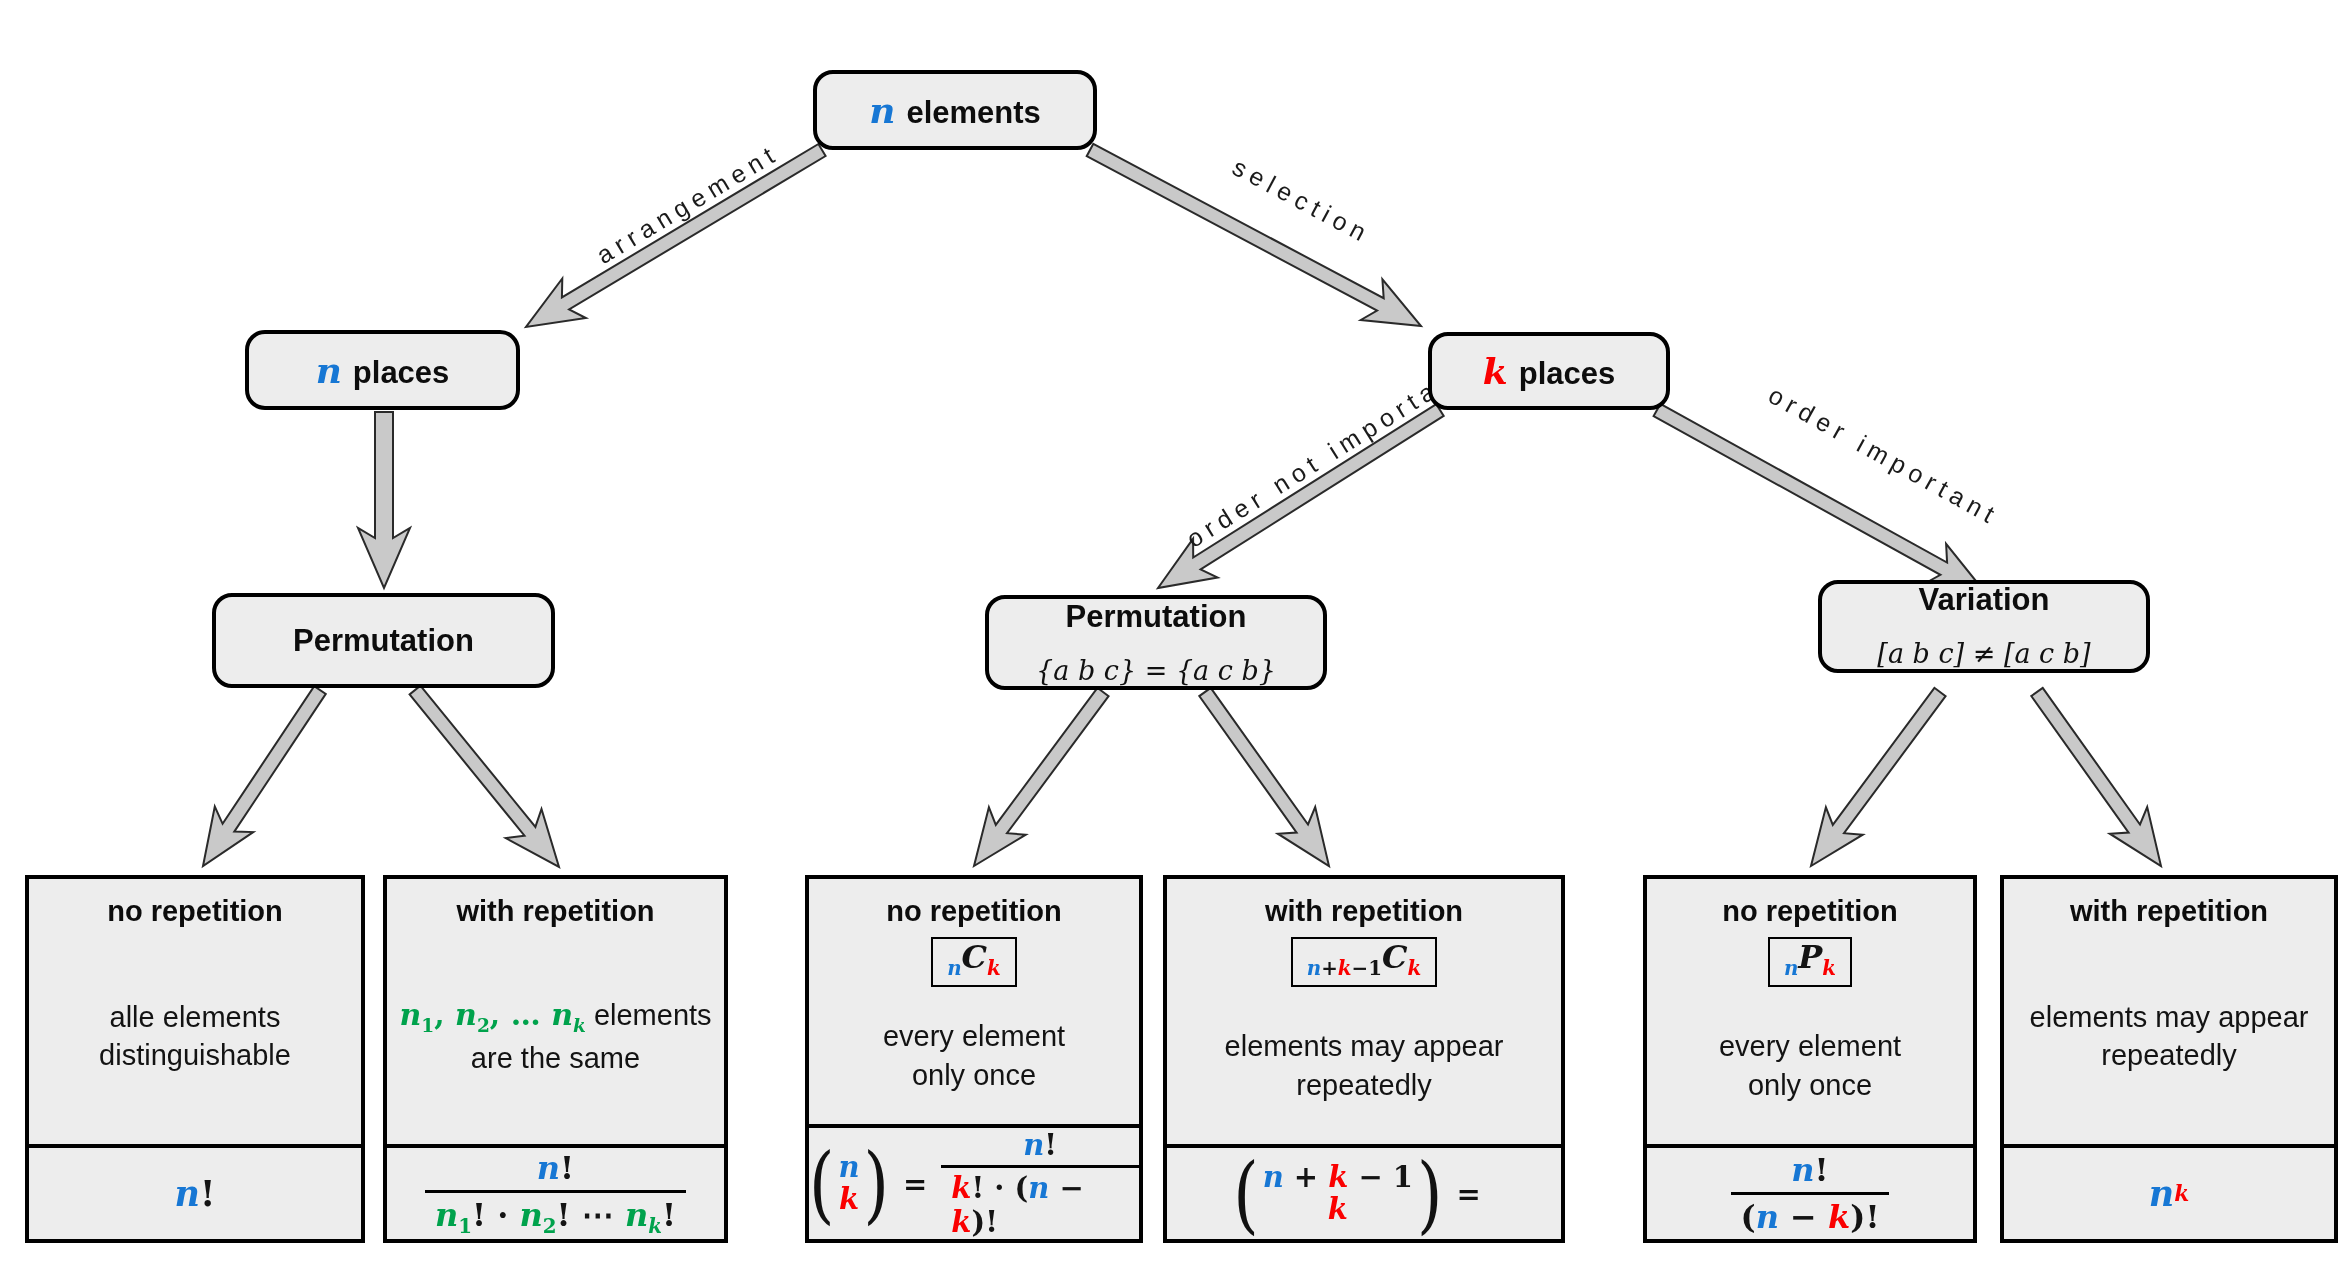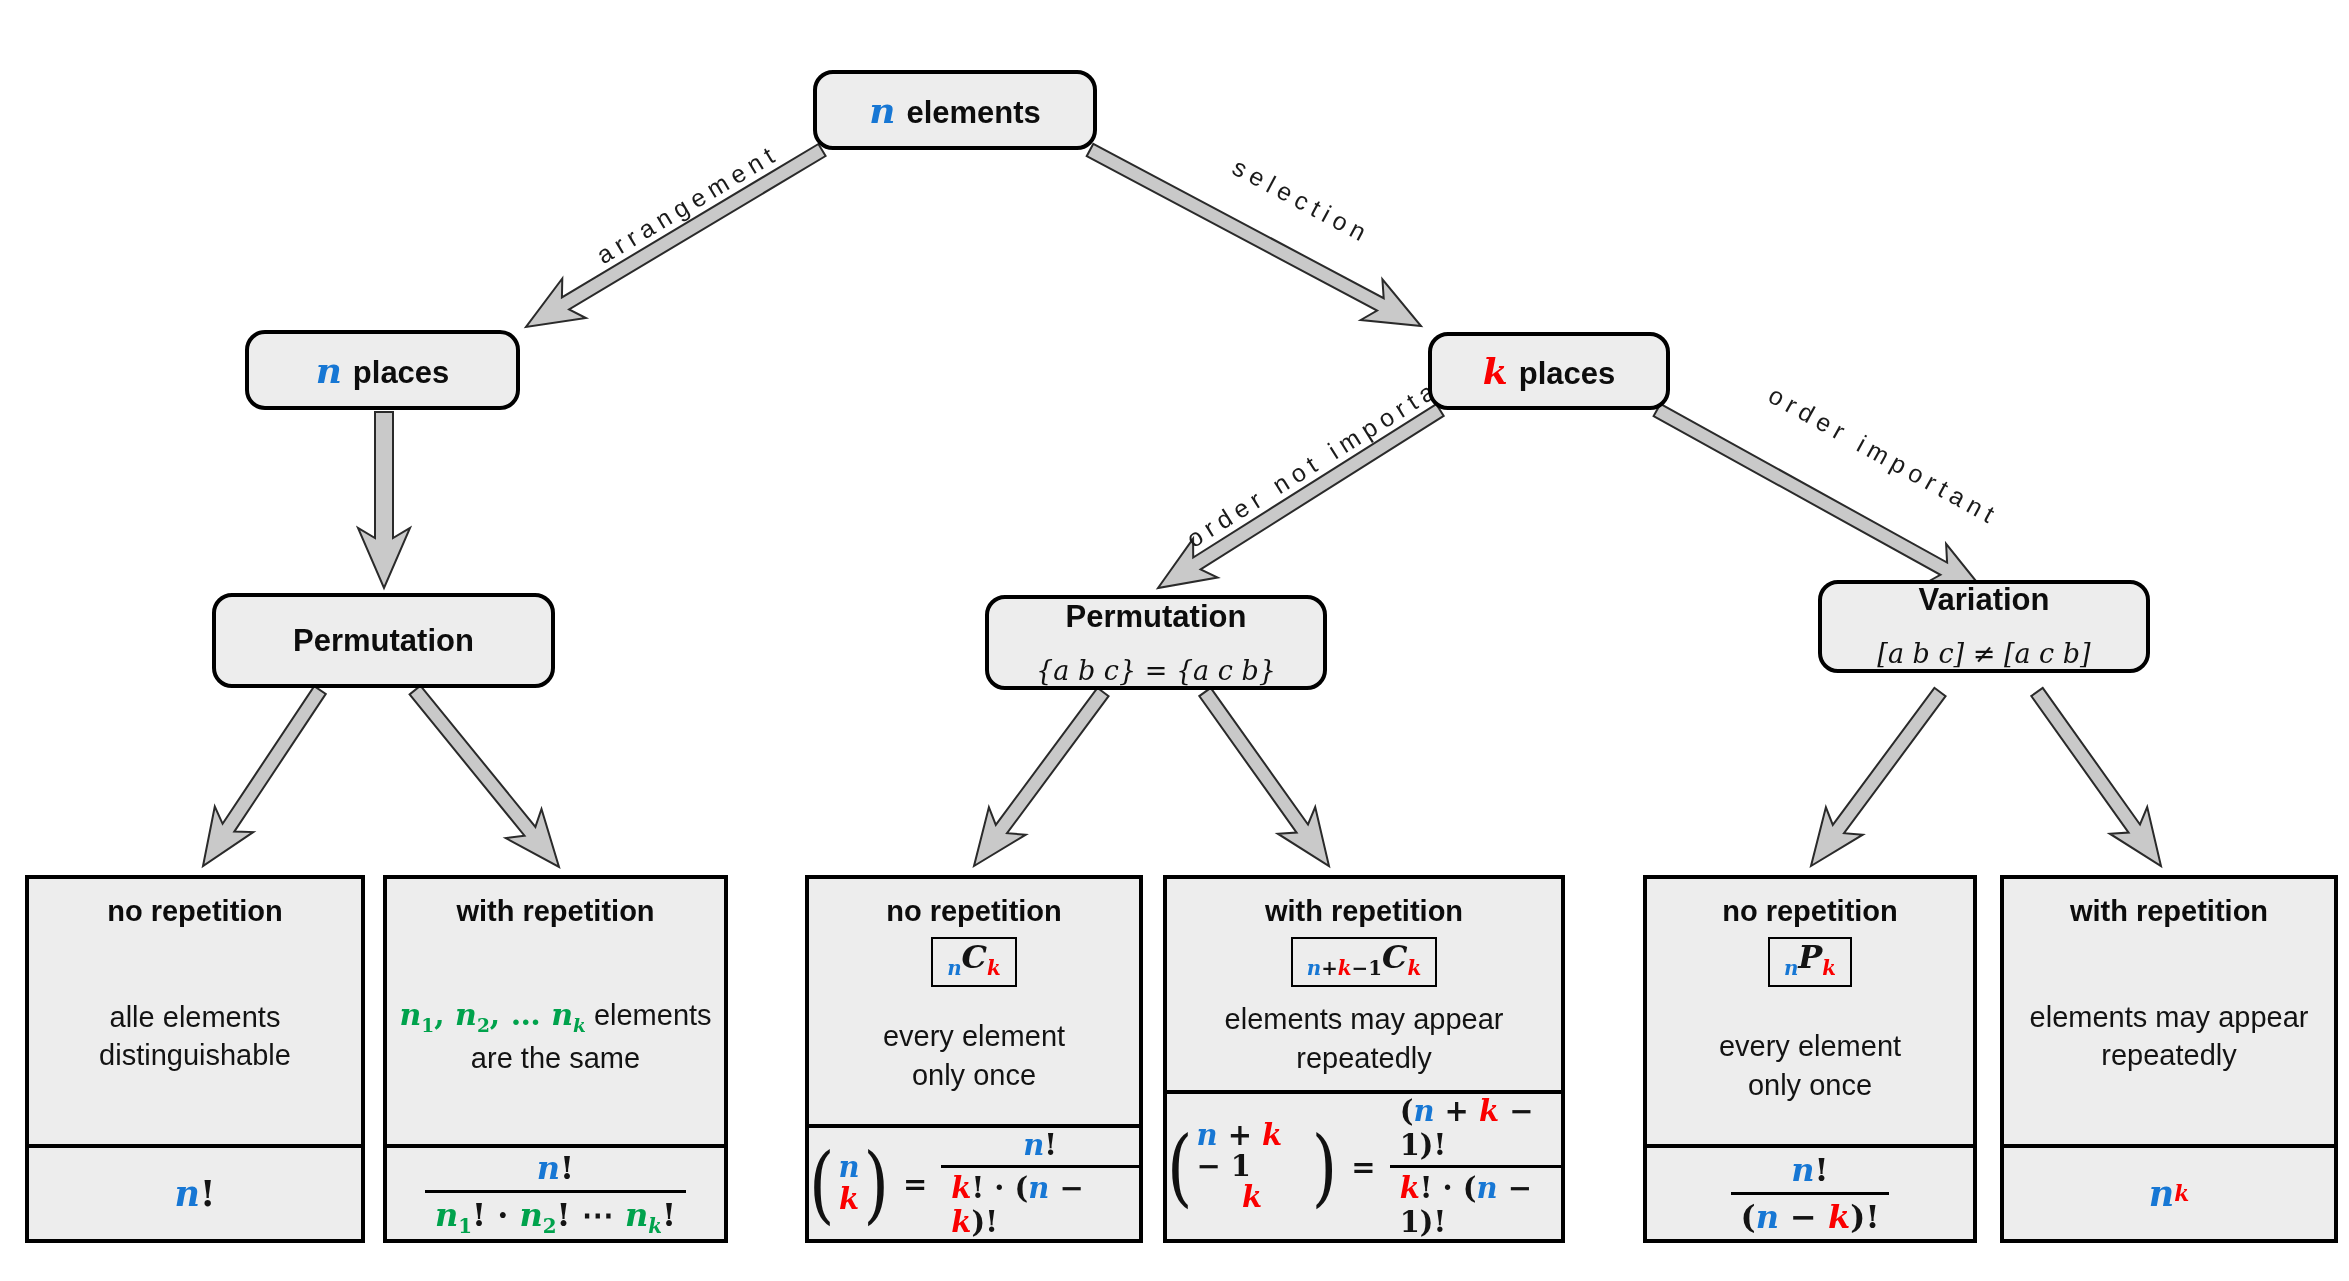--- a/index.html
+++ b/index.html
@@ -179,24 +179,20 @@
       <div class="formula formula-sm math">
         <span class="binom">
           <span class="paren">(</span>
           <span class="bcol">
             <span><span class="mc-b">n</span><span class="mc-k up"> + </span><span class="mc-r">k</span><span class="mc-k up"> − 1</span></span>
             <span><span class="mc-r">k</span></span>
           </span>
           <span class="paren">)</span>
         </span>
         <span class="eq up">=</span>
-        <span class="frac">
-          <span class="num"><span class="mc-k up">(</span><span class="mc-b">n</span><span class="mc-k up"> + </span><span class="mc-r">k</span><span class="mc-k up"> − 1</span><span class="mc-k up">)!</span></span>
-          <span class="den"><span class="mc-r">k</span><span class="mc-k up">! · (</span><span class="mc-b">n</span><span class="mc-k up"> − 1</span><span class="mc-k up">)!</span></span>
-        </span>
       </div>
     </div>
   </div>
 
   <div class="leaf" style="left:1643px;width:334px;">
     <div class="leaf-upper">
       <div class="leaf-heading">no repetition</div>
       <div class="badge math"><sub class="mc-b">n</sub><span class="mc-k">P</span><sub class="mc-r">k</sub></div>
       <div class="leaf-body">
         <span>every element</span>

